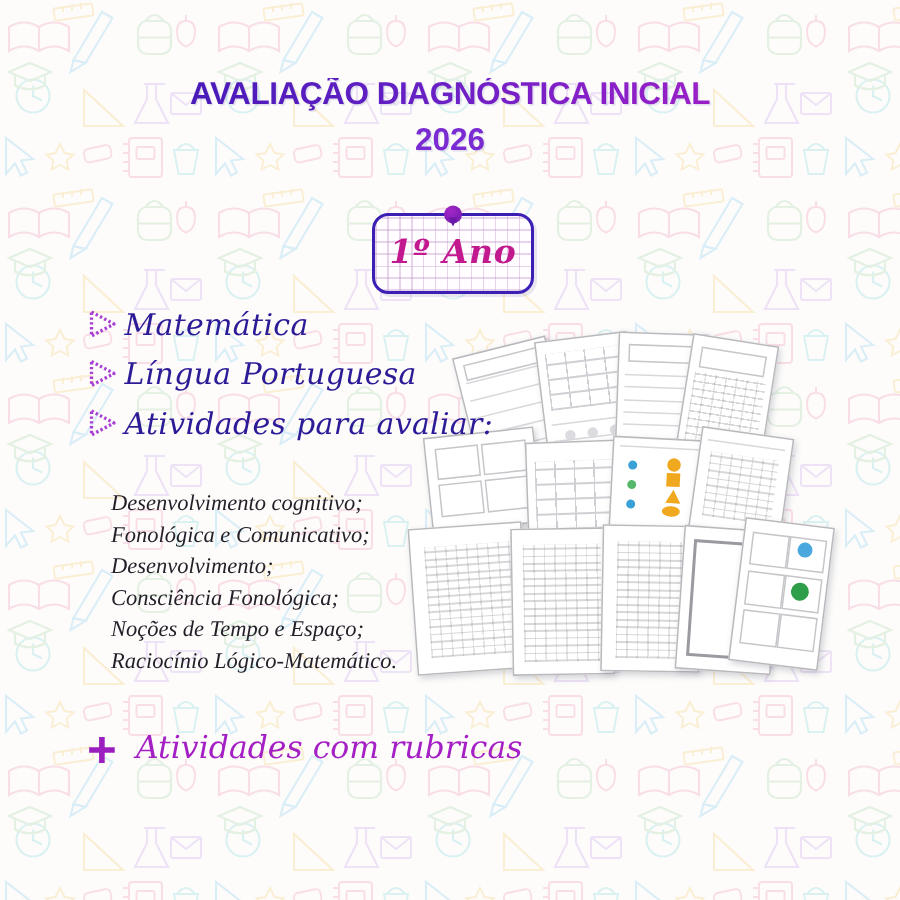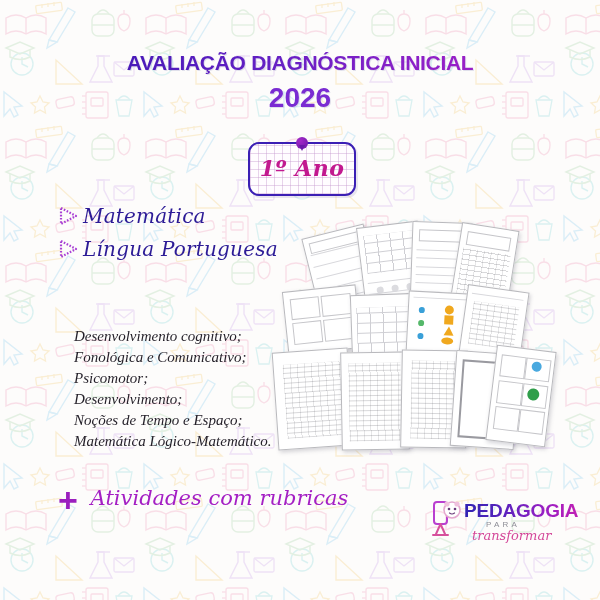--- a/index.html
+++ b/index.html
@@ -20,21 +20,21 @@
     font-family:"Liberation Sans",sans-serif;
     font-weight:bold;font-size:21px;letter-spacing:-.3px;
     line-height:1.06;margin:0;white-space:nowrap;
     background:linear-gradient(90deg,#3a17b7 0%,#4a1ab9 22%,#6420c4 45%,#8a20c8 68%,#a820c4 88%,#b11fc0 100%);
     -webkit-background-clip:text;background-clip:text;
     color:transparent;-webkit-text-fill-color:transparent;
     filter:drop-shadow(1.5px 1.5px 0 rgba(160,160,200,.30));
   }
   .year-title{
     font-family:"Liberation Sans",sans-serif;
-    font-weight:bold;font-size:28px;color:#7a2bd2;margin:8px 0 0 0;
+    font-weight:bold;font-size:21px;color:#7a2bd2;margin:8px 0 0 0;
     filter:drop-shadow(1.5px 1.5px 0 rgba(160,160,200,.30));
   }
 
   
   .badge{
     position:absolute;left:248px;top:142px;width:104px;height:50px;z-index:4;
     border:2.5px solid #3b1fb4;border-radius:11px;
     background:
       repeating-linear-gradient(0deg,rgba(196,150,205,.40) 0 1px,transparent 1px 8px),
       repeating-linear-gradient(90deg,rgba(196,150,205,.40) 0 1px,transparent 1px 8px),
@@ -252,29 +252,37 @@
       <span class="subject-label">Matemática</span>
     </div>
     <div class="subject-row">
       <span class="tri">
         <svg width="20" height="20" viewBox="0 0 20 20">
             <path d="M3 2 L18 10 L3 18 Z" fill="none" stroke="#a83fd4" stroke-width="2.2" stroke-dasharray="1.6 1.6" stroke-linejoin="round"></path>
           </svg>
       </span>
       <span class="subject-label">Língua Portuguesa</span>
     </div>
+    <div class="subject-row">
+      <span class="tri">
+        <svg width="20" height="20" viewBox="0 0 20 20">
+            <path d="M3 2 L18 10 L3 18 Z" fill="none" stroke="#a83fd4" stroke-width="2.2" stroke-dasharray="1.6 1.6" stroke-linejoin="round"></path>
+          </svg>
+      </span>
+      <span class="subject-label">Atividades para avaliar:</span>
+    </div>
   </div>
 
   <div class="sublist">
     <div class="sub-item">Desenvolvimento cognitivo;</div>
     <div class="sub-item">Fonológica e Comunicativo;</div>
-    <div class="sub-item">Psicomotor;</div>
     <div class="sub-item">Desenvolvimento;</div>
+    <div class="sub-item">Consciência Fonológica;</div>
     <div class="sub-item">Noções de Tempo e Espaço;</div>
-    <div class="sub-item">Matemática Lógico-Matemático.</div>
+    <div class="sub-item">Raciocínio Lógico-Matemático.</div>
   </div>
 
   <div class="collage">
 
     <div class="sheet" style="left:28px;top:8px;width:62px;height:86px;transform:rotate(-14deg);">
       <div class="ln" style="top:20%"></div>
         <div class="ln" style="top:34%"></div>
         <div class="ln" style="top:48%"></div>
       <div class="ln" style="top:62%"></div>
         <div class="ln" style="top:76%"></div>
@@ -352,32 +360,14 @@
 
   <div class="plus-block">
     <div class="plus-row">
       <span class="plus-sign">+</span>
       <span class="plus-text">
         <span>Atividades com rubricas</span><br>
       </span>
     </div>
   </div>
 
-  <div class="logo">
-    <span class="logo-mark">
-      <svg width="34" height="44" viewBox="0 0 34 44">
-        <rect x="4" y="4" width="13" height="22" rx="3" fill="none" stroke="#b93fd0" stroke-width="2"></rect>
-        <path d="M10.5 26 L6 36 M10.5 26 L15 36" stroke="#d6509c" stroke-width="2" fill="none" stroke-linecap="round"></path>
-        <path d="M3 37 h15" stroke="#d6509c" stroke-width="2" stroke-linecap="round"></path>
-        <circle cx="22" cy="12" r="8" fill="#fff" stroke="#e4a8cf" stroke-width="1.6"></circle>
-        <circle cx="19" cy="11" r="1.3" fill="#6a3b7a"></circle>
-        <circle cx="25" cy="11" r="1.3" fill="#6a3b7a"></circle>
-        <path d="M19.5 15 q2.5 2 5 0" stroke="#6a3b7a" stroke-width="1.2" fill="none" stroke-linecap="round"></path>
-        <circle cx="17" cy="6" r="2.6" fill="#efc0dd"></circle>
-        <circle cx="27" cy="6" r="2.6" fill="#efc0dd"></circle>
-      </svg>
-    </span>
-    <span class="logo-pedagogia">PEDAGOGIA</span>
-    <span class="logo-para">PARA</span>
-    <span class="logo-transformar">transformar</span>
-  </div>
 
 </div>
 
 </body></html>

